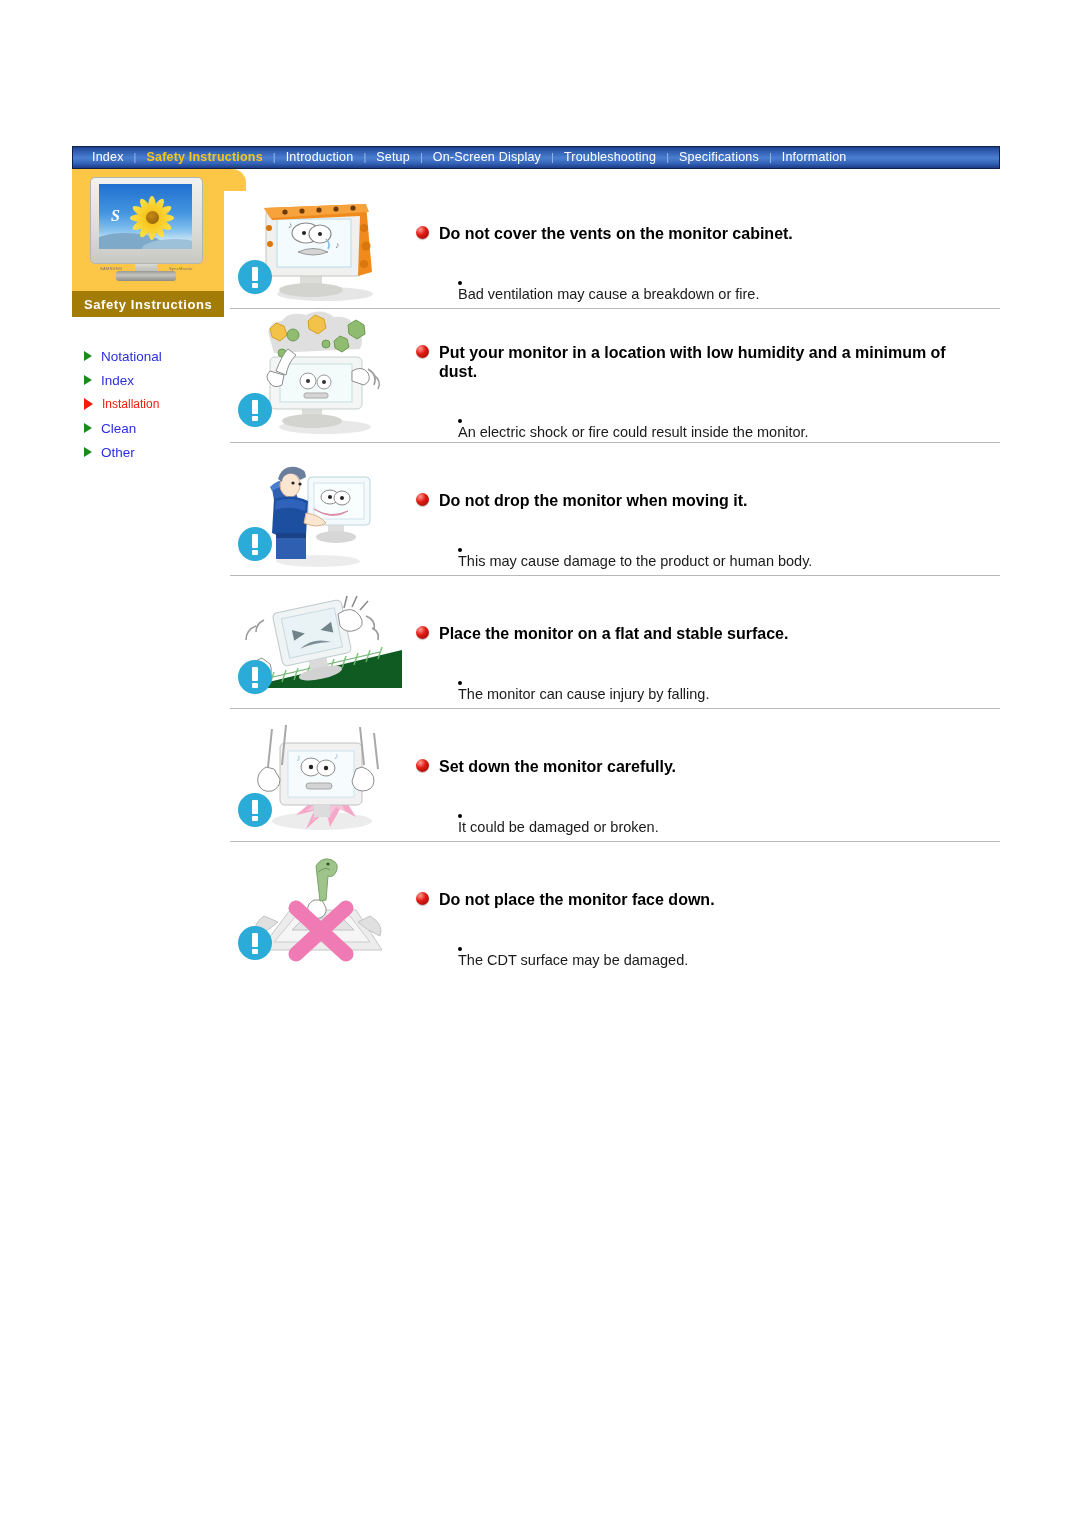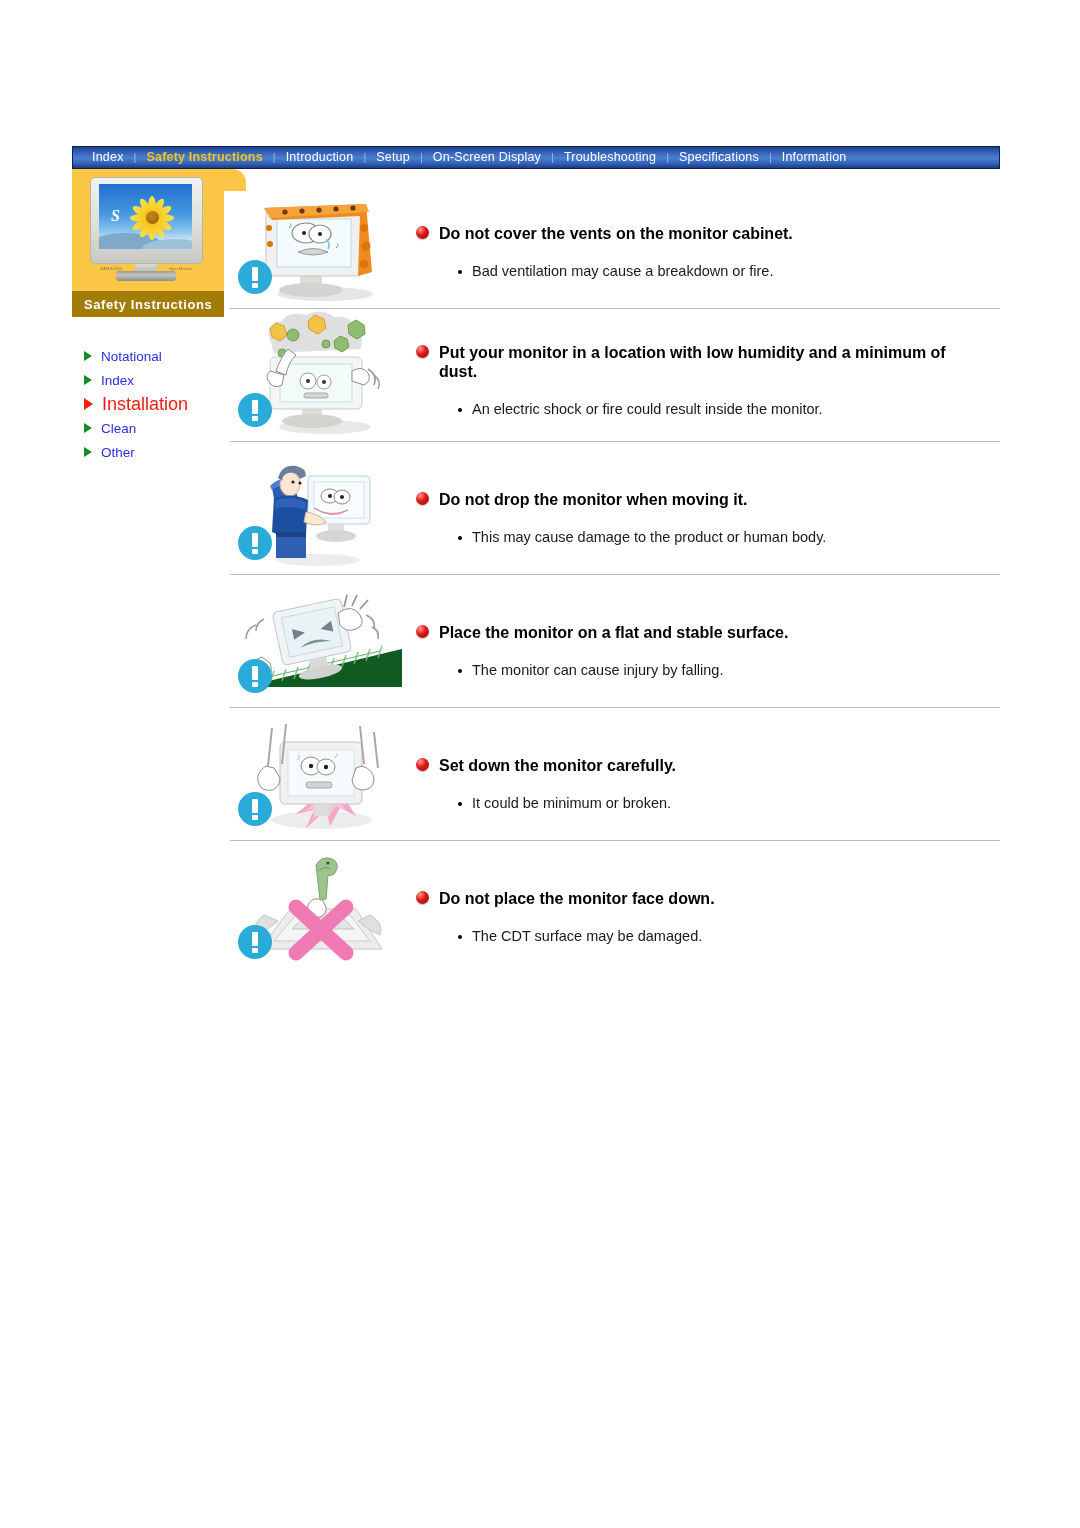--- a/index.html
+++ b/index.html
@@ -212,21 +212,21 @@
     border-bottom-width: 6px;
     border-left-width: 9px;
   }
   .menu-label {
     color: #2b2ee0;
     font-size: 13.5px;
     font-family: "Liberation Sans", sans-serif;
   }
   .menu-item.active .menu-label {
     color: #f41c0c;
-    font-size: 18px;
+    font-size: 12px;
   }
 
   
   #content {
     position: absolute;
     left: 230px;
     top: 176px;
     width: 770px;
   }
   .section {
@@ -270,22 +270,23 @@
   .head-text {
     font-size: 16px;
     font-weight: bold;
     color: #000000;
     line-height: 19px;
     max-width: 530px;
   }
   .sub {
     display: flex;
     align-items: flex-start;
-    margin-top: 19px;
+    margin-top: 30px;
     margin-left: 42px;
+    flex-direction: column;
   }
   .dot {
     width: 4px; height: 4px;
     border-radius: 50%;
     background: #000;
     margin-right: 10px;
     margin-top: 8px;
     flex: 0 0 auto;
   }
   .sub-text {
@@ -620,21 +621,21 @@
             <div class="pt"></div>
         </div>
       </div>
       <div class="textcol">
         <div class="head">
           <span class="redball"></span>
           <span class="head-text">Set down the monitor carefully.</span>
         </div>
         <div class="sub">
           <span class="dot"></span>
-          <span class="sub-text">It could be minimum or broken.</span>
+          <span class="sub-text">It could be damaged or broken.</span>
         </div>
       </div>
     </div>
 
     <div class="section">
       <div class="illus">
         <svg width="176" height="132" viewBox="0 0 176 132">
           <path d="M30 108 L60 68 L126 68 L152 108 Z" fill="#ececec" stroke="#c6c6c6"></path>
           <path d="M44 100 L66 74 L120 74 L140 100 Z" fill="#f5f5f5" stroke="#cccccc"></path>
           <path d="M62 88 L74 76 L112 76 L124 88 Z" fill="#e4e4e4" stroke="#c2c2c2"></path>

